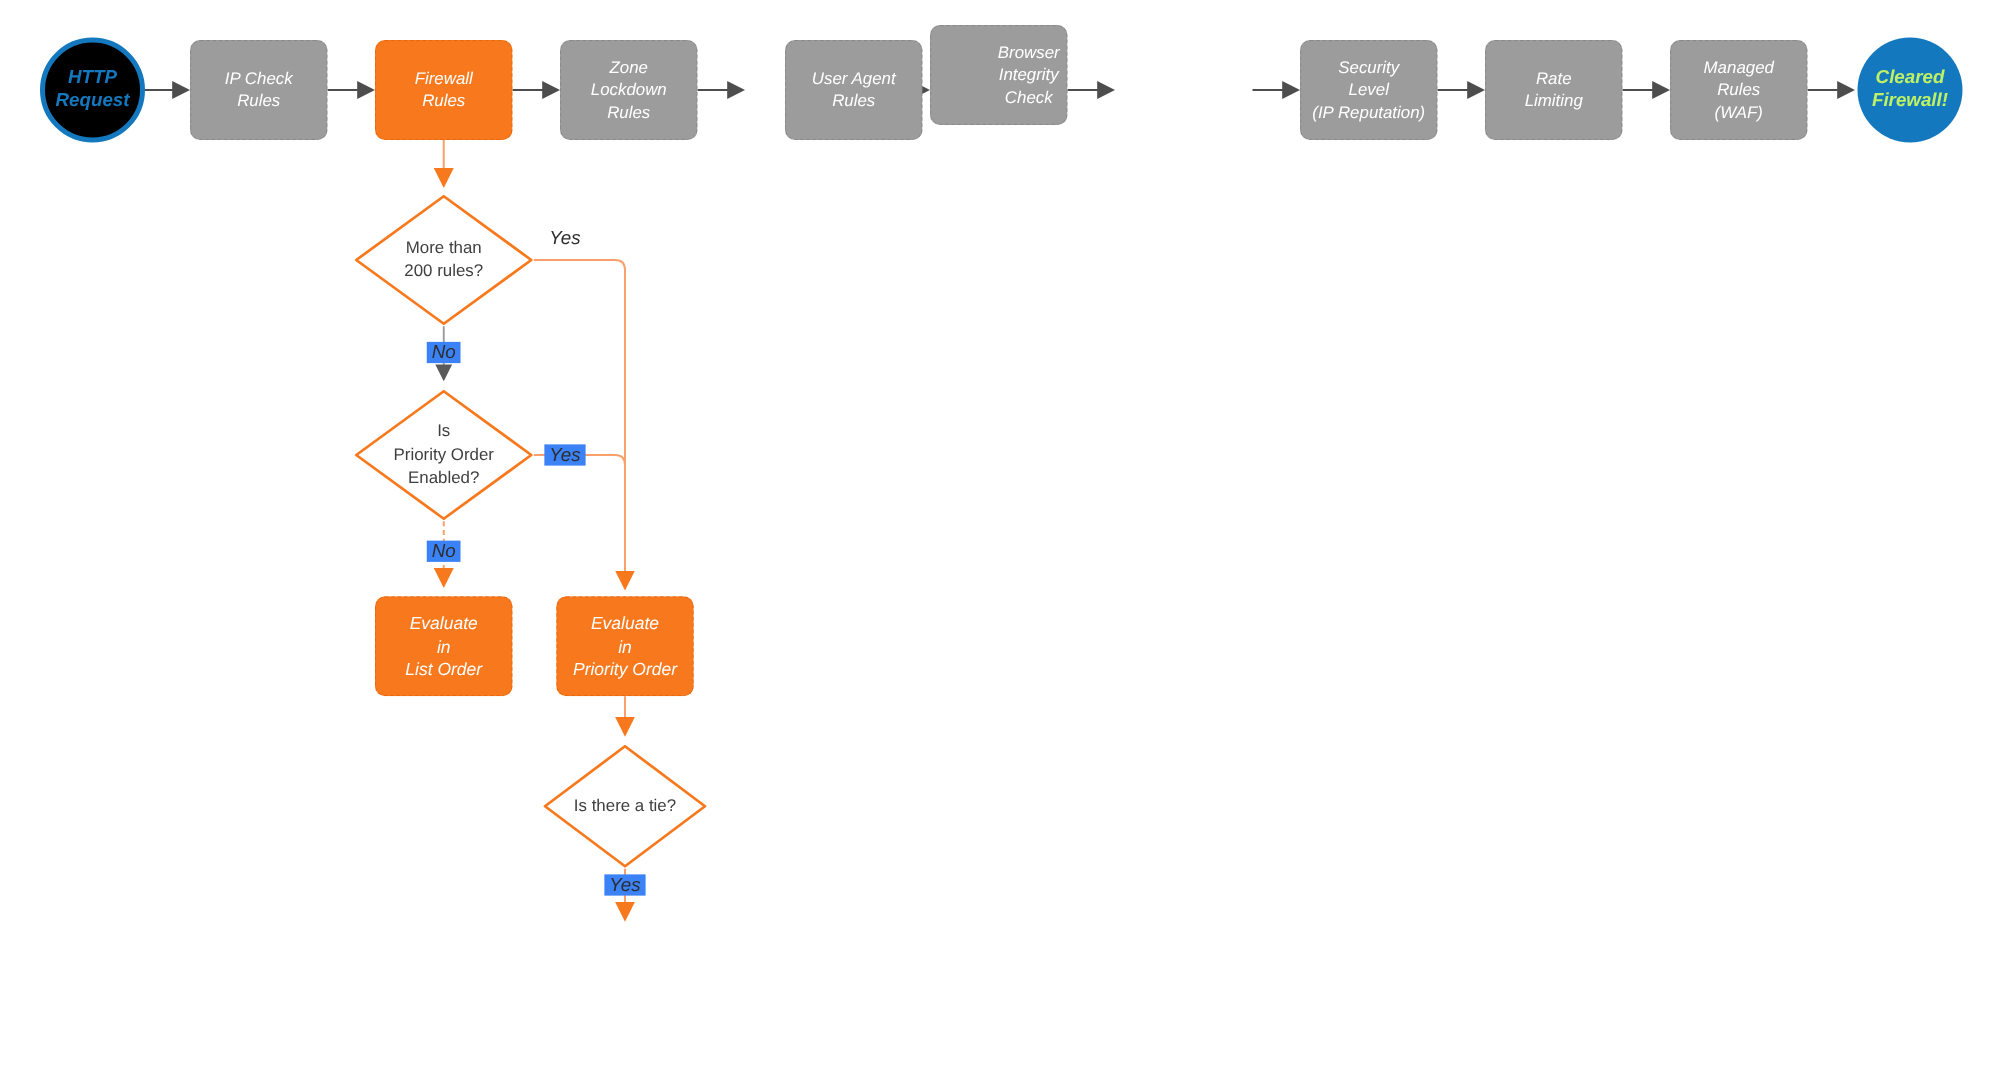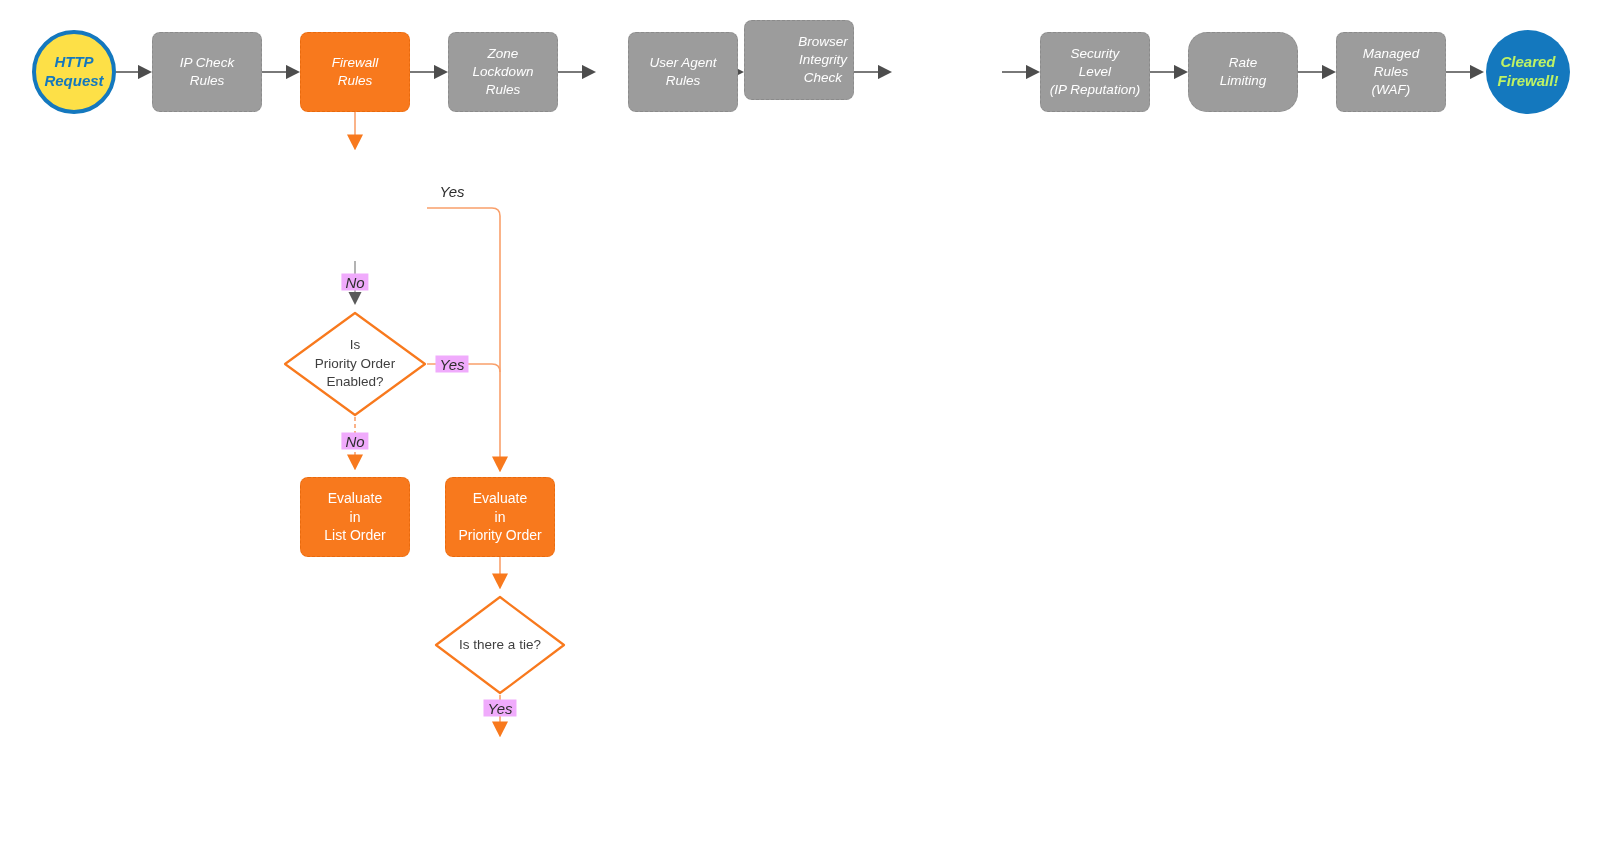--- a/index.html
+++ b/index.html
@@ -22,42 +22,42 @@
   .stage{
     width:110px;height:80px;border-radius:8px;
     background:var(--gray,#9c9c9c);border:1px dashed var(--gray-border,#8b8b8b);
     color:#ffffff;font-style:italic;font-size:13.5px;line-height:1.32;
   }
   .stage.orange, .action{
     background:var(--orange,#f8791d);border:1px dashed var(--orange-border,#e86a0e);
   }
   .action{
     width:110px;height:80px;border-radius:8px;color:#ffffff;
-    font-size:14px;line-height:1.35;
+    font-style:italic;font-size:14px;line-height:1.35;
   }
   .terminal{
     width:84px;height:84px;border-radius:50%;
     font-weight:bold;font-style:italic;font-size:15px;line-height:1.25;
   }
-  .terminal.start{background:#fde047;border:4px solid var(--blue,#1478be);color:var(--blue,#1478be);}
+  .terminal.start{background:#000000;border:4px solid var(--blue,#1478be);color:var(--blue,#1478be);}
   .terminal.end{background:var(--blue,#1478be);color:#bef264;}
   
   .diamond{position:absolute;}
   .diamond svg{display:block;}
   .diamond svg path{fill:#ffffff;stroke:var(--orange,#f8791d);stroke-width:2.2;stroke-linejoin:round;}
   .diamond .dtext{
     position:absolute;inset:0;display:flex;align-items:center;justify-content:center;
     text-align:center;white-space:pre-line;color:#3f3f3f;font-size:13.5px;line-height:1.4;
   }
   
   .edge-label{
     position:absolute;transform:translate(-50%,-50%);
     font-style:italic;font-size:15px;color:#2d2d2d;line-height:1;
   }
-  .edge-label.on-line{background:#f0abfc;padding:1px 4px;}
+  .edge-label.on-line{background:#3b82f6;padding:1px 4px;}
 </style>
 </head>
 <body>
 
 <div class="canvas">
 
   <svg class="wires">
     <defs>
       <marker id="mDark" viewBox="0 0 10 10" refX="8.5" refY="5" markerWidth="9" markerHeight="9" orient="auto">
         <path class="mk-dark" d="M0 0 L10 5 L0 10 Z"></path>
@@ -107,29 +107,36 @@
 Lockdown
 Rules</div>
   <div class="node stage" style="left:596px;top:32px;margin-left:32px;">User Agent
 Rules</div>
   <div class="node stage" style="left:744px;top:20px;padding-left:48px;">Browser
 Integrity
 Check</div>
   <div class="node stage" style="left:1040px;top:32px;">Security
 Level
 (IP Reputation)</div>
-  <div class="node stage" style="left:1188px;top:32px;border-radius:19px;">Rate
+  <div class="node stage" style="left:1188px;top:32px;">Rate
 Limiting</div>
   <div class="node stage" style="left:1336px;top:32px;">Managed
 Rules
 (WAF)</div>
 
   <div class="node terminal end" style="left:1486px;top:30px;">Cleared
 Firewall!</div>
 
+  <div class="diamond" style="left:283px;top:155px;width:144px;height:106px;">
+    <svg width="144" height="106" viewBox="0 0 144 106">
+      <path d="M72 2 L142 53 L72 104 L2 53 Z"></path>
+    </svg>
+    <div class="dtext">More than
+200 rules?</div>
+  </div>
 
   <div class="diamond" style="left:283px;top:311px;width:144px;height:106px;">
     <svg width="144" height="106" viewBox="0 0 144 106">
       <path d="M72 2 L142 53 L72 104 L2 53 Z"></path>
     </svg>
     <div class="dtext">Is
 Priority Order
 Enabled?</div>
   </div>
 

